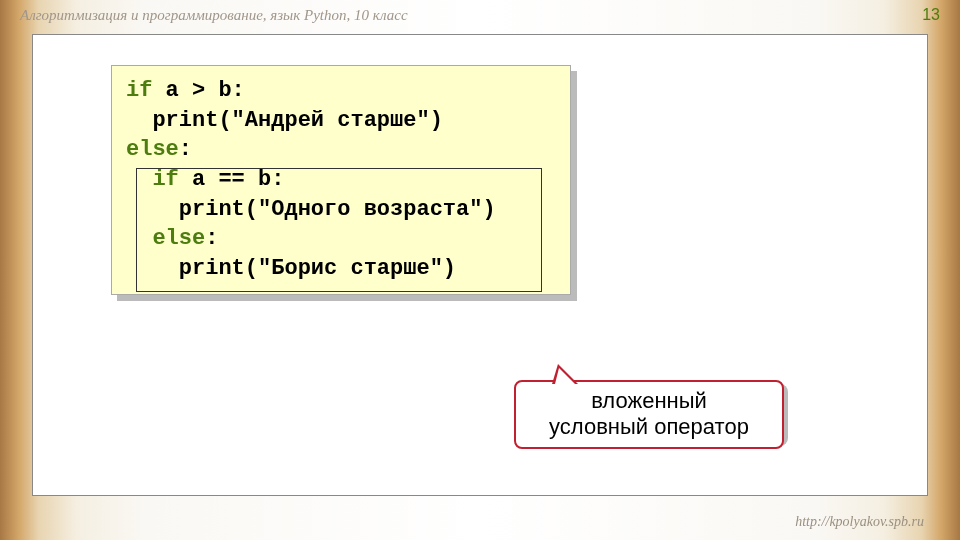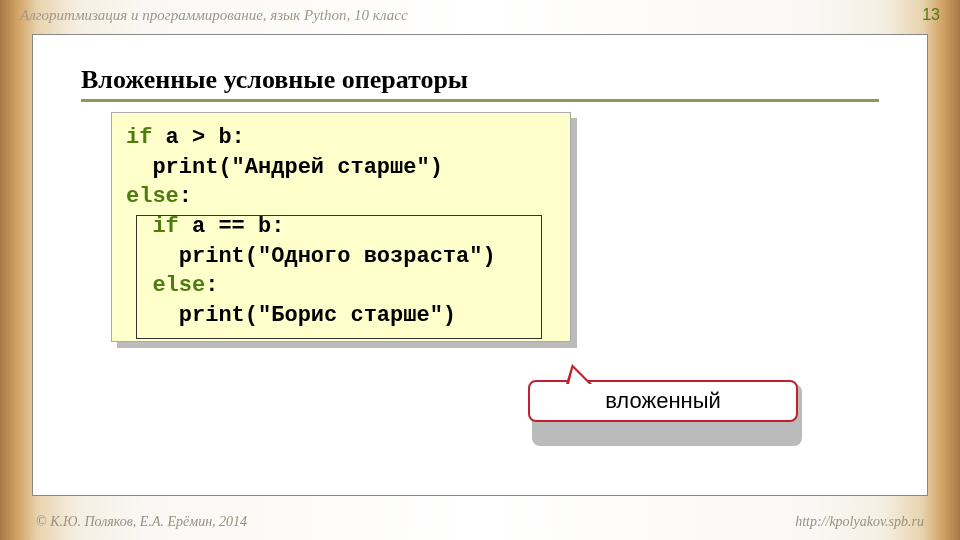--- a/index.html
+++ b/index.html
@@ -90,21 +90,21 @@
     position: absolute;
     border: 1px solid #333;
     left: 24px;
     top: 102px;
     width: 406px;
     height: 124px;
     pointer-events: none;
   }
   .callout-wrap {
     position: absolute;
-    left: 528px;
+    left: 514px;
     top: 380px;
     width: 270px;
   }
   .callout-shadow {
     position: absolute;
     left: 4px;
     top: 4px;
     width: 100%;
     height: 62px;
     background: #bbb;
@@ -158,21 +158,20 @@
 </style>
 </head>
 <body>
 
 <div class="header-bar">
   <div class="header-title">Алгоритмизация и программирование, язык Python, 10 класс</div>
   <div class="page-num">13</div>
 </div>
 
 <div class="main-frame">
-  <div class="section-title">Вложенные условные операторы</div>
 
 
   <div class="code-wrap">
     <div class="code-shadow"></div>
     <div class="code-box"><span class="kw">if</span><span> a &gt; b:</span>
 <span>  print("Андрей старше")</span>
 <span class="kw">else</span><span>:</span>
 <span class="kw">  if</span><span> a == b:</span>
 <span>    print("Одного возраста")</span>
 <span class="kw">  else</span><span>:</span>
@@ -180,19 +179,19 @@
   </div>
 
 </div>
 
 <div class="callout-wrap">
   <div class="callout-shadow"></div>
   <div class="callout">
     <div class="callout-tail"></div>
     <div class="callout-tail-inner"></div>
     <span>вложенный</span><br>
+    <span>условный оператор</span>
   </div>
 </div>
 
 <div class="footer">
-  <div class="footer-left">© К.Ю. Поляков, Е.А. Ерёмин, 2014</div>
   <div class="footer-right">http://kpolyakov.spb.ru</div>
 </div>
 
 </body></html>

